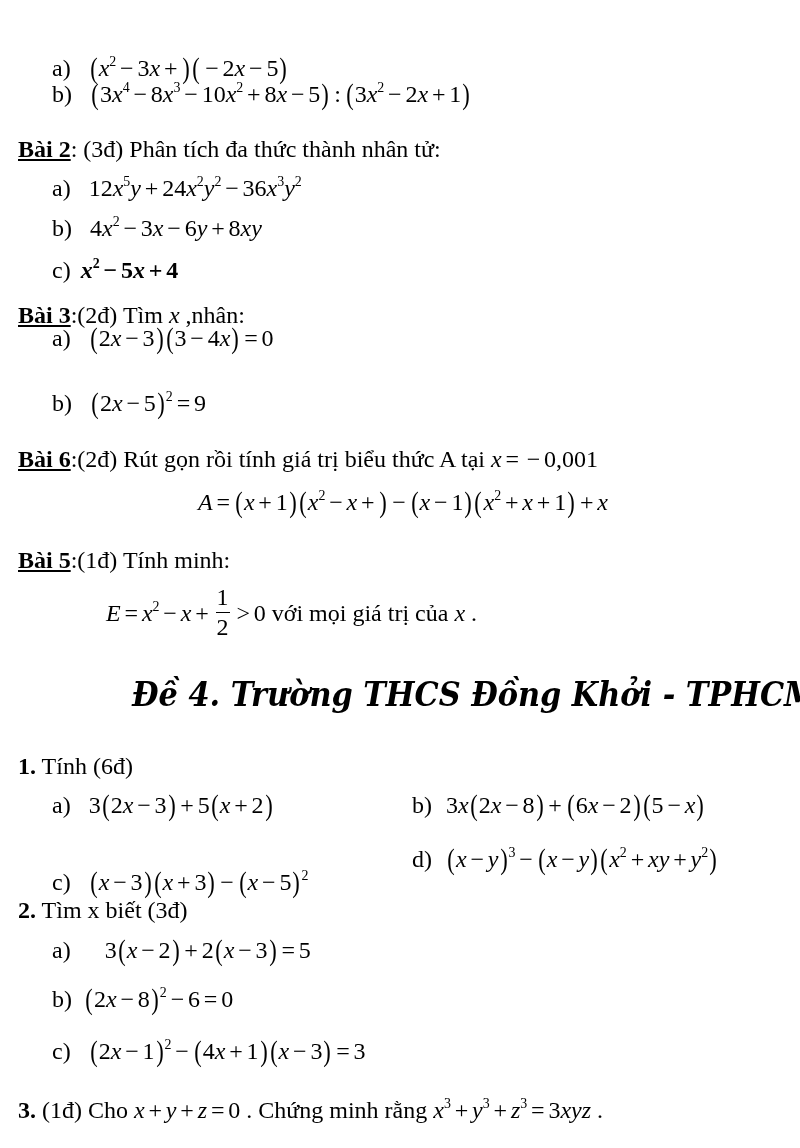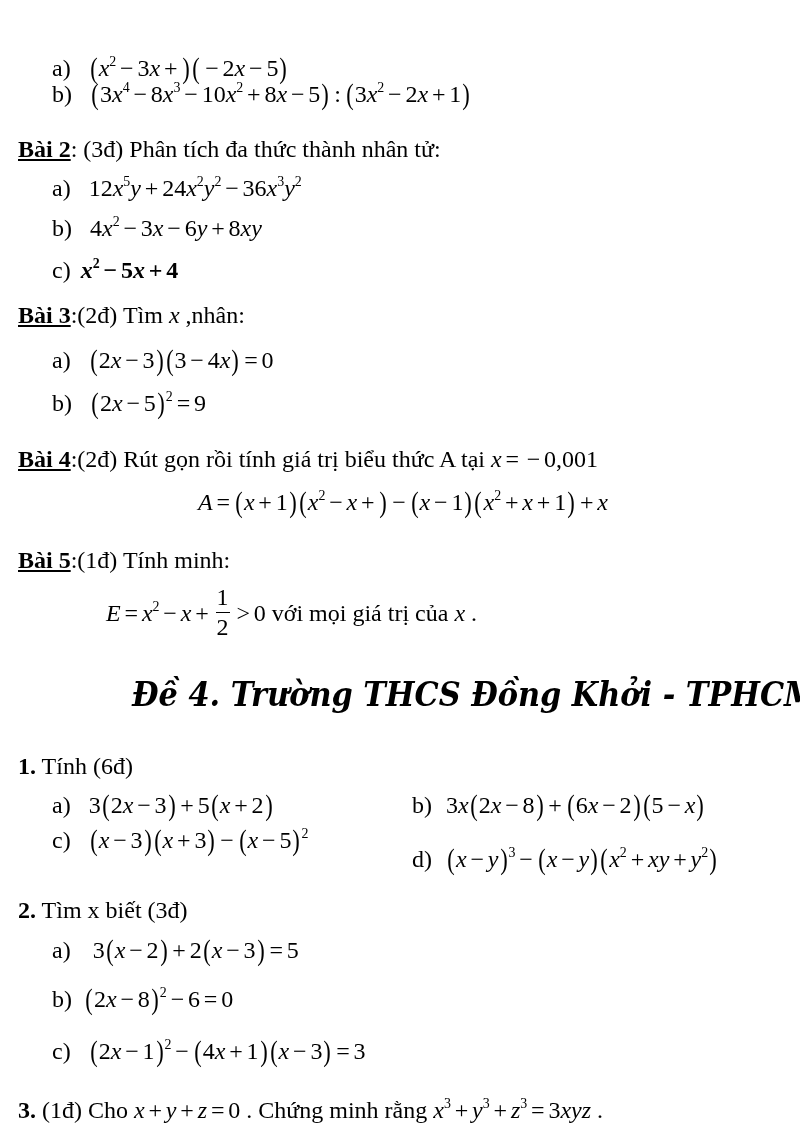--- a/index.html
+++ b/index.html
@@ -49,31 +49,31 @@
   <span class="m" style="margin-left:12px;">4<i>x</i><sup>2</sup><span class="op">−</span>3<i>x</i><span class="op">−</span>6<i>y</i><span class="op">+</span>8<i>x</i><i>y</i></span>
 </div>
 <div class="line" style="left:52px; top:258px;">
   <span class="lbl">c)</span>
   <span class="m" style="margin-left:4px;font-weight:bold;"><i>x</i><sup>2</sup><span class="op">−</span>5<i>x</i><span class="op">+</span>4</span>
 </div>
 
 <div class="line" style="left:18px; top:303px;">
   <span class="bai">Bài 3</span><span>:(2đ) Tìm </span><i>x</i><span> ,nhân:</span>
 </div>
-<div class="line" style="left:52px; top:348px;">
+<div class="line" style="left:52px; top:326px;">
   <span class="lbl">a)</span>
   <span class="m" style="margin-left:12px;"><span class="bp">(</span>2<i>x</i><span class="op">−</span>3<span class="bp">)</span><span class="bp">(</span>3<span class="op">−</span>4<i>x</i><span class="bp">)</span><span class="op">=</span>0</span>
 </div>
 <div class="line" style="left:52px; top:391px;">
   <span class="lbl">b)</span>
   <span class="m" style="margin-left:12px;"><span class="bp">(</span>2<i>x</i><span class="op">−</span>5<span class="bp">)</span><sup>2</sup><span class="op">=</span>9</span>
 </div>
 
 <div class="line" style="left:18px; top:447px;">
-  <span class="bai">Bài 4</span><span>:(2đ) Rút gọn rồi tính giá trị biểu thức A tại </span>
+  <span class="bai">Bài 6</span><span>:(2đ) Rút gọn rồi tính giá trị biểu thức A tại </span>
   <span class="m"><i>x</i><span class="op">=</span><span class="op">−</span>0,001</span>
 </div>
 <div class="line" style="left:198px; top:490px;">
   <span class="m"><i>A</i><span class="op">=</span><span class="bp">(</span><i>x</i><span class="op">+</span>1<span class="bp">)</span><span class="bp">(</span><i>x</i><sup>2</sup><span class="op">−</span><i>x</i><span class="op">+</span><span class="bp">)</span><span class="op">−</span><span class="bp">(</span><i>x</i><span class="op">−</span>1<span class="bp">)</span><span class="bp">(</span><i>x</i><sup>2</sup><span class="op">+</span><i>x</i><span class="op">+</span>1<span class="bp">)</span><span class="op">+</span><i>x</i></span>
 </div>
 
 <div class="line" style="left:18px; top:548px;">
   <span class="bai">Bài 5</span><span>:(1đ) Tính minh:</span>
 </div>
 <div class="line" style="left:106px; top:585px;">
@@ -86,35 +86,35 @@
   <span class="num">1.</span><span> Tính (6đ)</span>
 </div>
 <div class="line" style="left:52px; top:793px;">
   <span class="lbl">a)</span>
   <span class="m" style="margin-left:12px;">3<span class="bp">(</span>2<i>x</i><span class="op">−</span>3<span class="bp">)</span><span class="op">+</span>5<span class="bp">(</span><i>x</i><span class="op">+</span>2<span class="bp">)</span></span>
 </div>
 <div class="line" style="left:412px; top:793px;text-align:center;">
   <span class="lbl">b)</span>
   <span class="m" style="margin-left:8px;">3<i>x</i><span class="bp">(</span>2<i>x</i><span class="op">−</span>8<span class="bp">)</span><span class="op">+</span><span class="bp">(</span>6<i>x</i><span class="op">−</span>2<span class="bp">)</span><span class="bp">(</span>5<span class="op">−</span><i>x</i><span class="bp">)</span></span>
 </div>
-<div class="line" style="left:52px; top:828px;">
+<div class="line" style="left:52px; top:870px;">
   <span class="lbl">c)</span>
   <span class="m" style="margin-left:12px;"><span class="bp">(</span><i>x</i><span class="op">−</span>3<span class="bp">)</span><span class="bp">(</span><i>x</i><span class="op">+</span>3<span class="bp">)</span><span class="op">−</span><span class="bp">(</span><i>x</i><span class="op">−</span>5<span class="bp">)</span><sup>2</sup></span>
 </div>
 <div class="line" style="left:412px; top:847px;">
   <span class="lbl">d)</span>
   <span class="m" style="margin-left:8px;"><span class="bp">(</span><i>x</i><span class="op">−</span><i>y</i><span class="bp">)</span><sup>3</sup><span class="op">−</span><span class="bp">(</span><i>x</i><span class="op">−</span><i>y</i><span class="bp">)</span><span class="bp">(</span><i>x</i><sup>2</sup><span class="op">+</span><i>x</i><i>y</i><span class="op">+</span><i>y</i><sup>2</sup><span class="bp">)</span></span>
 </div>
 
 <div class="line" style="left:18px; top:898px;text-align:center;">
   <span class="num">2.</span><span> Tìm x biết (3đ)</span>
 </div>
 <div class="line" style="left:52px; top:938px;">
   <span class="lbl">a)</span>
-  <span class="m" style="margin-left:16px;">3<span class="bp">(</span><i>x</i><span class="op">−</span>2<span class="bp">)</span><span class="op">+</span>2<span class="bp">(</span><i>x</i><span class="op">−</span>3<span class="bp">)</span><span class="op">=</span>5</span>
+  <span class="m" style="margin-left:28px;">3<span class="bp">(</span><i>x</i><span class="op">−</span>2<span class="bp">)</span><span class="op">+</span>2<span class="bp">(</span><i>x</i><span class="op">−</span>3<span class="bp">)</span><span class="op">=</span>5</span>
 </div>
 <div class="line" style="left:52px; top:987px;">
   <span class="lbl">b)</span>
   <span class="m" style="margin-left:6px;"><span class="bp">(</span>2<i>x</i><span class="op">−</span>8<span class="bp">)</span><sup>2</sup><span class="op">−</span>6<span class="op">=</span>0</span>
 </div>
 <div class="line" style="left:52px; top:1039px;">
   <span class="lbl">c)</span>
   <span class="m" style="margin-left:12px;"><span class="bp">(</span>2<i>x</i><span class="op">−</span>1<span class="bp">)</span><sup>2</sup><span class="op">−</span><span class="bp">(</span>4<i>x</i><span class="op">+</span>1<span class="bp">)</span><span class="bp">(</span><i>x</i><span class="op">−</span>3<span class="bp">)</span><span class="op">=</span>3</span>
 </div>
 

